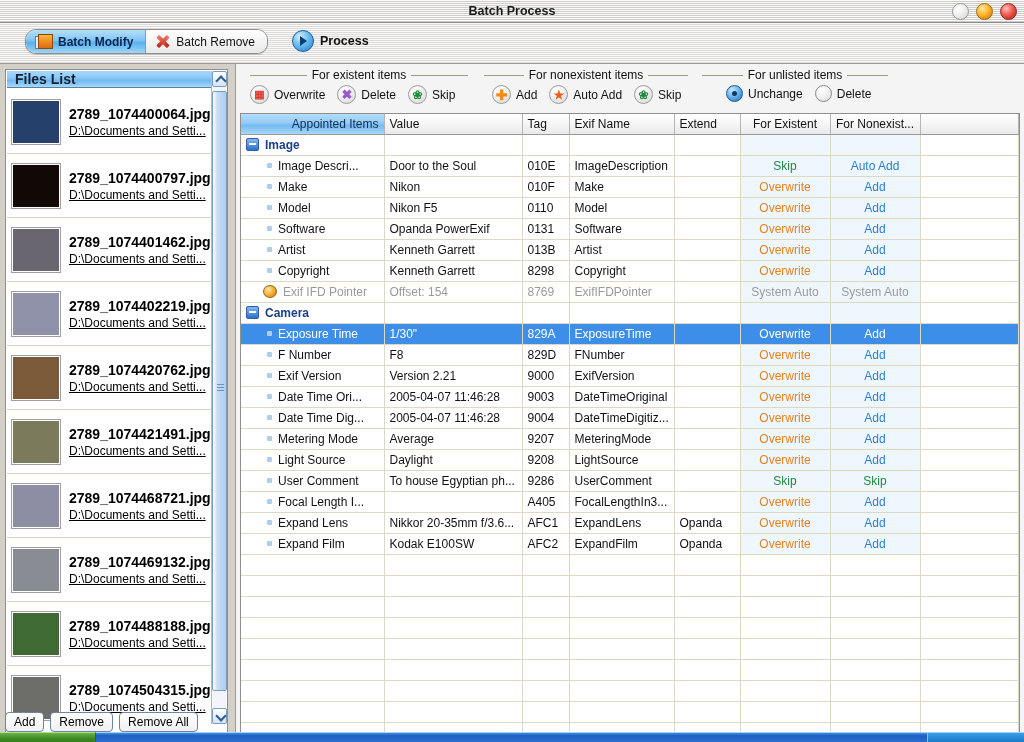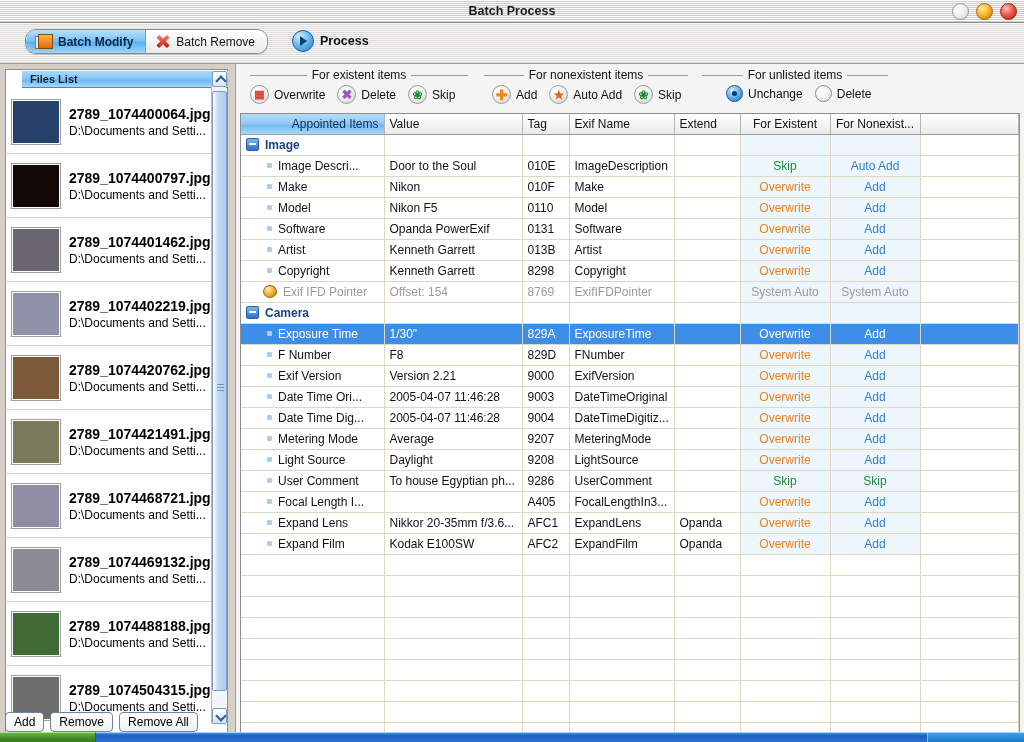--- a/index.html
+++ b/index.html
@@ -83,41 +83,41 @@
   
   .leftpanel{
     position:absolute;left:0;top:64px;width:235px;height:678px;
     background:#d4d0c8;border-right:1px solid #9b9b9b;
   }
   .fl-frame{
     position:absolute;left:5px;top:5px;width:223px;height:672px;
     background:#fff;border:1px solid #8e8e8e;box-sizing:border-box;
   }
   .fl-head{
-    position:absolute;left:16px;top:1px;width:206px;height:17px;
+    position:absolute;left:1px;top:1px;width:206px;height:17px;
     background:linear-gradient(to bottom,#a8d8fb 0%,#8ecaf8 40%,#6fb9f2 60%,#a7d9fc 100%);
     border-bottom:1px solid #5f7f9a;
-    font-weight:bold;font-size:11px;color:#123;line-height:17px;padding-left:8px;
+    font-weight:bold;font-size:14px;color:#123;line-height:17px;padding-left:8px;
     box-sizing:border-box;
   }
   .fl-list{
     position:absolute;left:1px;top:20px;width:206px;height:634px;overflow:hidden;
     background:#fff;
   }
   .fl-item{
     height:64px;border-bottom:1px solid #d9d3bf;display:flex;align-items:center;
     padding-left:4px;box-sizing:border-box;
   }
   .thumb{
     width:50px;height:46px;border:1px solid #9f9f9f;background:#222;flex:none;
     box-sizing:border-box;padding:1px;background-clip:content-box;
   }
   .fl-txt{margin-left:8px;overflow:hidden;}
   .fl-name{font-weight:bold;font-size:14px;color:#000;white-space:nowrap;}
-  .fl-path{font-size:12px;color:#000;white-space:nowrap;margin-top:2px;}
+  .fl-path{font-size:12px;color:#000;white-space:nowrap;margin-top:2px;text-decoration:underline;}
 
   .vscroll{
     position:absolute;right:1px;top:1px;width:15px;height:653px;
     background:#f2f5fa;border-left:1px solid #b9b9b9;box-sizing:border-box;
   }
   .sbtn{
     width:15px;height:16px;
     background:linear-gradient(to bottom,#ffffff,#d2e4f7);
     border:1px solid #7d9dc0;box-sizing:border-box;position:relative;border-radius:2px;
   }

